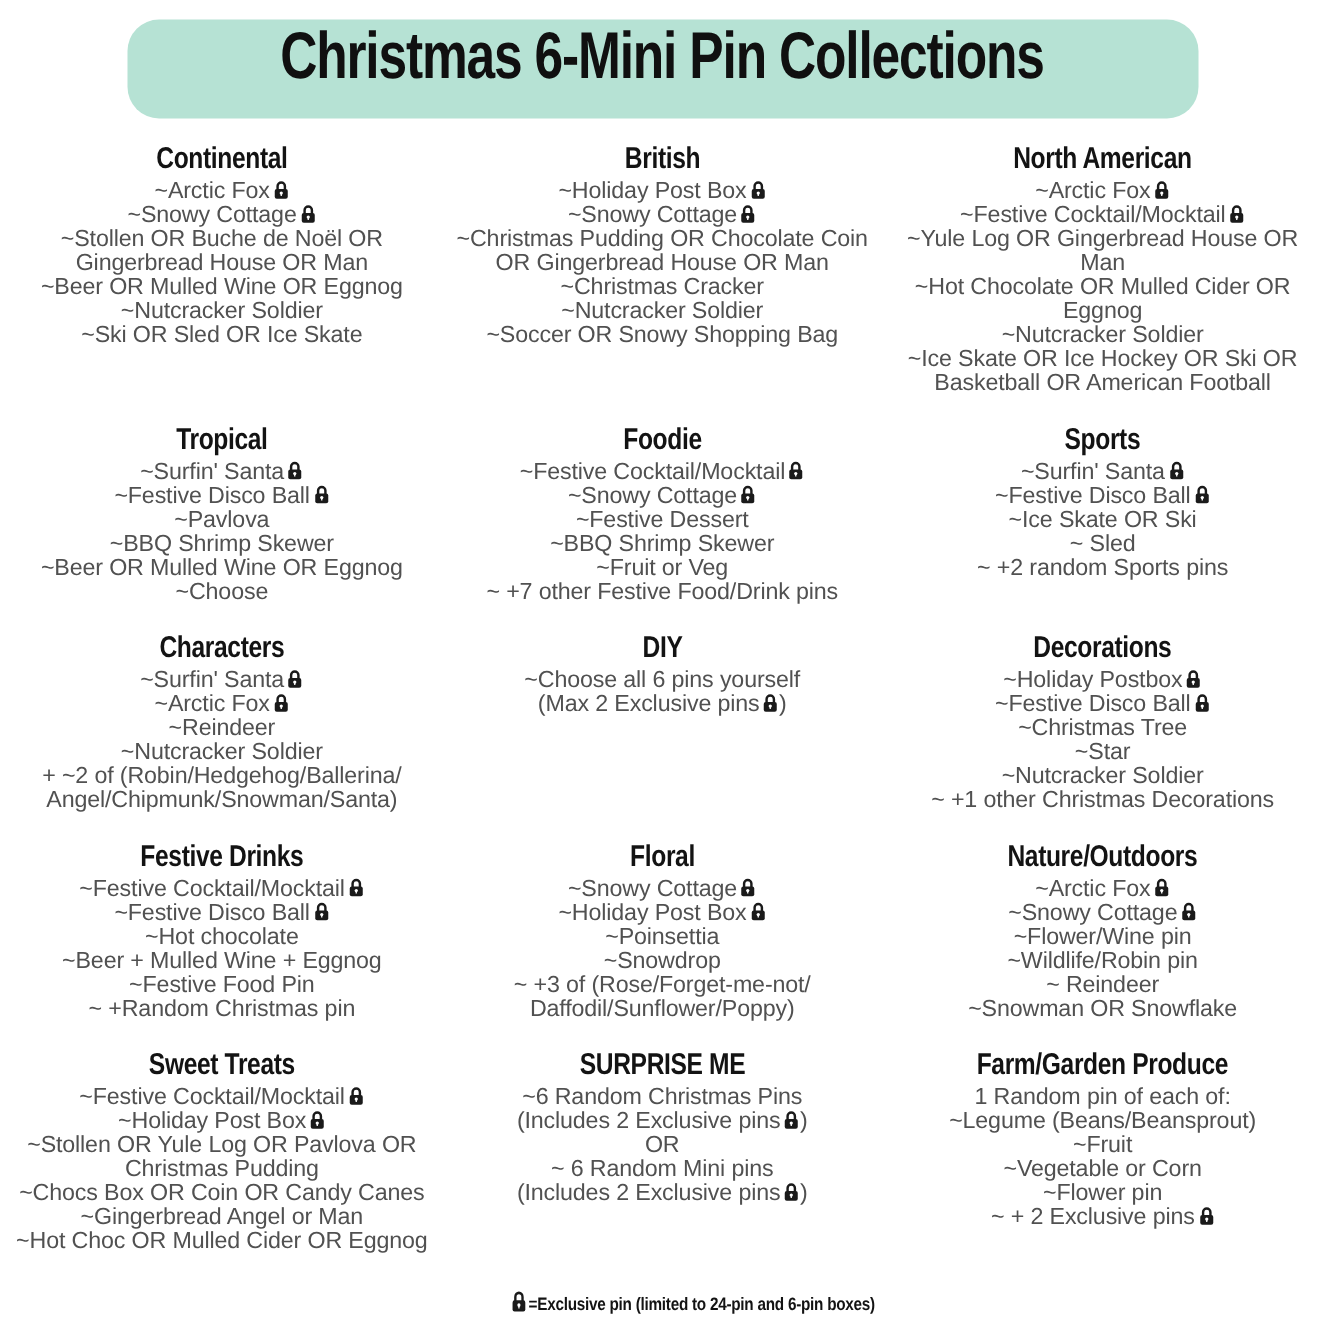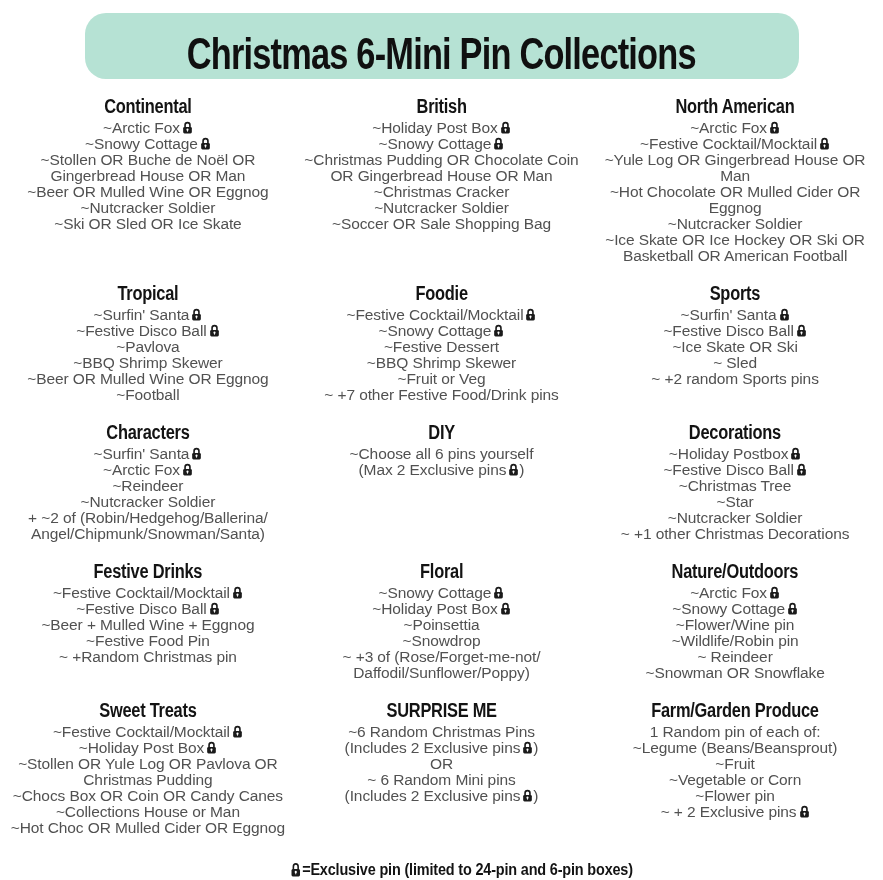--- a/index.html
+++ b/index.html
@@ -7,21 +7,21 @@
   body {
     width:883px; height:880px; overflow:hidden;
     font-family:"Liberation Sans", sans-serif;
     color:#515151;
   }
   .page { width:883px; height:880px; position:relative; }
 
   .title-band {
     width:714px; height:66px; margin:13px auto 16px auto;
     background:#b6e2d4; border-radius:21px;
-    display:flex; align-items:flex-end; justify-content:center;
+    display:flex; align-items:flex-start; justify-content:center;
   }
   .page-title {
     font-family:"Liberation Sans", sans-serif;
     font-weight:700; font-size:44px; color:#101010;
     letter-spacing:-1px; white-space:nowrap;
     transform:scaleX(0.78); transform-origin:center;
   }
 
   .grid {
     display:grid;
@@ -41,21 +41,21 @@
   .pin-item {
     font-size:15.5px; line-height:16px; color:#515151;
     letter-spacing:-0.1px;
   }
   .lock { display:inline-block; margin-left:2px; vertical-align:-1px; line-height:0; }
   .lock svg { display:inline; }
 
   .legend {
     text-align:center; margin-top:6px;
     font-family:"Liberation Sans", sans-serif;
-    font-weight:700; font-size:17px; color:#131313;margin-left:40px;
+    font-weight:700; font-size:12px; color:#131313;margin-left:40px;
   }
   .legend-inner {
     display:inline-block; transform:scaleX(0.85); transform-origin:center;
     white-space:nowrap; letter-spacing:-0.2px;
   }
   .legend .lock { vertical-align:-2px; margin:0 1px 0 0; }
 </style>
 </head>
 <body>
 
@@ -98,21 +98,21 @@
               </svg></span></li>
           <li class="pin-item">~Snowy Cottage<span class="lock"><svg width="11" height="13" viewBox="0 0 20 24">
                 <path d="M5.5 12 V7.5 a4.5 4.5 0 0 1 9 0 V12" fill="none" stroke="#1a1a1a" stroke-width="3"></path>
                 <rect x="2" y="11" width="16" height="12" rx="2.5" fill="#1a1a1a"></rect>
                 <circle cx="10" cy="16" r="2" fill="#ffffff"></circle>
                 <rect x="9.2" y="16.5" width="1.6" height="3.2" fill="#ffffff"></rect>
               </svg></span></li>
           <li class="pin-item">~Christmas Pudding OR Chocolate Coin OR Gingerbread House OR Man</li>
           <li class="pin-item">~Christmas Cracker</li>
           <li class="pin-item">~Nutcracker Soldier</li>
-          <li class="pin-item">~Soccer OR Sale Shopping Bag</li>
+          <li class="pin-item">~Soccer OR Snowy Shopping Bag</li>
         </ul>
       </section>
       <section class="category">
         <h2 class="cat-title">North American</h2>
         <ul class="pin-list">
           <li class="pin-item">~Arctic Fox<span class="lock"><svg width="11" height="13" viewBox="0 0 20 24">
                 <path d="M5.5 12 V7.5 a4.5 4.5 0 0 1 9 0 V12" fill="none" stroke="#1a1a1a" stroke-width="3"></path>
                 <rect x="2" y="11" width="16" height="12" rx="2.5" fill="#1a1a1a"></rect>
                 <circle cx="10" cy="16" r="2" fill="#ffffff"></circle>
                 <rect x="9.2" y="16.5" width="1.6" height="3.2" fill="#ffffff"></rect>
@@ -140,21 +140,21 @@
               </svg></span></li>
           <li class="pin-item">~Festive Disco Ball<span class="lock"><svg width="11" height="13" viewBox="0 0 20 24">
                 <path d="M5.5 12 V7.5 a4.5 4.5 0 0 1 9 0 V12" fill="none" stroke="#1a1a1a" stroke-width="3"></path>
                 <rect x="2" y="11" width="16" height="12" rx="2.5" fill="#1a1a1a"></rect>
                 <circle cx="10" cy="16" r="2" fill="#ffffff"></circle>
                 <rect x="9.2" y="16.5" width="1.6" height="3.2" fill="#ffffff"></rect>
               </svg></span></li>
           <li class="pin-item">~Pavlova</li>
           <li class="pin-item">~BBQ Shrimp Skewer</li>
           <li class="pin-item">~Beer OR Mulled Wine OR Eggnog</li>
-          <li class="pin-item">~Football</li>
+          <li class="pin-item">~Choose</li>
         </ul>
       </section>
       <section class="category">
         <h2 class="cat-title">Foodie</h2>
         <ul class="pin-list">
           <li class="pin-item">~Festive Cocktail/Mocktail<span class="lock"><svg width="11" height="13" viewBox="0 0 20 24">
                 <path d="M5.5 12 V7.5 a4.5 4.5 0 0 1 9 0 V12" fill="none" stroke="#1a1a1a" stroke-width="3"></path>
                 <rect x="2" y="11" width="16" height="12" rx="2.5" fill="#1a1a1a"></rect>
                 <circle cx="10" cy="16" r="2" fill="#ffffff"></circle>
                 <rect x="9.2" y="16.5" width="1.6" height="3.2" fill="#ffffff"></rect>
@@ -252,20 +252,21 @@
                 <rect x="2" y="11" width="16" height="12" rx="2.5" fill="#1a1a1a"></rect>
                 <circle cx="10" cy="16" r="2" fill="#ffffff"></circle>
                 <rect x="9.2" y="16.5" width="1.6" height="3.2" fill="#ffffff"></rect>
               </svg></span></li>
           <li class="pin-item">~Festive Disco Ball<span class="lock"><svg width="11" height="13" viewBox="0 0 20 24">
                 <path d="M5.5 12 V7.5 a4.5 4.5 0 0 1 9 0 V12" fill="none" stroke="#1a1a1a" stroke-width="3"></path>
                 <rect x="2" y="11" width="16" height="12" rx="2.5" fill="#1a1a1a"></rect>
                 <circle cx="10" cy="16" r="2" fill="#ffffff"></circle>
                 <rect x="9.2" y="16.5" width="1.6" height="3.2" fill="#ffffff"></rect>
               </svg></span></li>
+          <li class="pin-item">~Hot chocolate</li>
           <li class="pin-item">~Beer + Mulled Wine + Eggnog</li>
           <li class="pin-item">~Festive Food Pin</li>
           <li class="pin-item">~ +Random Christmas pin</li>
         </ul>
       </section>
       <section class="category">
         <h2 class="cat-title">Floral</h2>
         <ul class="pin-list">
           <li class="pin-item">~Snowy Cottage<span class="lock"><svg width="11" height="13" viewBox="0 0 20 24">
                 <path d="M5.5 12 V7.5 a4.5 4.5 0 0 1 9 0 V12" fill="none" stroke="#1a1a1a" stroke-width="3"></path>
@@ -315,21 +316,21 @@
                 <rect x="9.2" y="16.5" width="1.6" height="3.2" fill="#ffffff"></rect>
               </svg></span></li>
           <li class="pin-item">~Holiday Post Box<span class="lock"><svg width="11" height="13" viewBox="0 0 20 24">
                 <path d="M5.5 12 V7.5 a4.5 4.5 0 0 1 9 0 V12" fill="none" stroke="#1a1a1a" stroke-width="3"></path>
                 <rect x="2" y="11" width="16" height="12" rx="2.5" fill="#1a1a1a"></rect>
                 <circle cx="10" cy="16" r="2" fill="#ffffff"></circle>
                 <rect x="9.2" y="16.5" width="1.6" height="3.2" fill="#ffffff"></rect>
               </svg></span></li>
           <li class="pin-item">~Stollen OR Yule Log OR Pavlova OR Christmas Pudding</li>
           <li class="pin-item">~Chocs Box OR Coin OR Candy Canes</li>
-          <li class="pin-item">~Collections House or Man</li>
+          <li class="pin-item">~Gingerbread Angel or Man</li>
           <li class="pin-item">~Hot Choc OR Mulled Cider OR Eggnog</li>
         </ul>
       </section>
       <section class="category">
         <h2 class="cat-title">SURPRISE ME</h2>
         <ul class="pin-list">
           <li class="pin-item">~6 Random Christmas Pins</li>
           <li class="pin-item">(Includes 2 Exclusive pins<span class="lock"><svg width="11" height="13" viewBox="0 0 20 24">
                 <path d="M5.5 12 V7.5 a4.5 4.5 0 0 1 9 0 V12" fill="none" stroke="#1a1a1a" stroke-width="3"></path>
                 <rect x="2" y="11" width="16" height="12" rx="2.5" fill="#1a1a1a"></rect>

